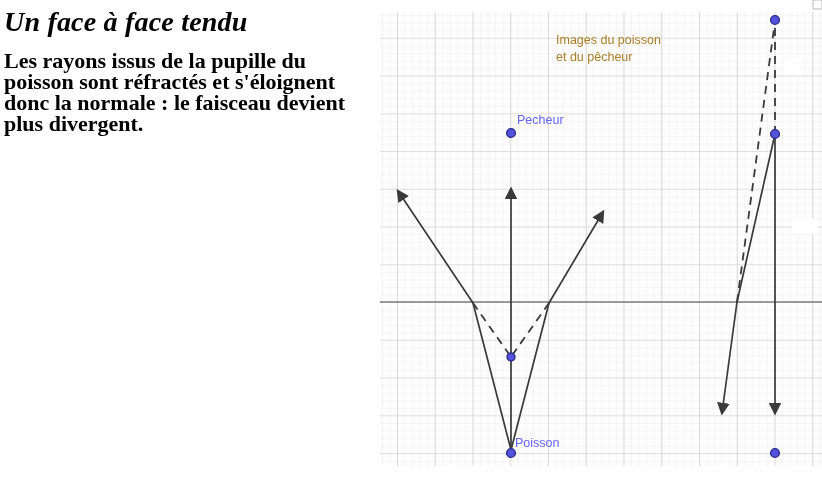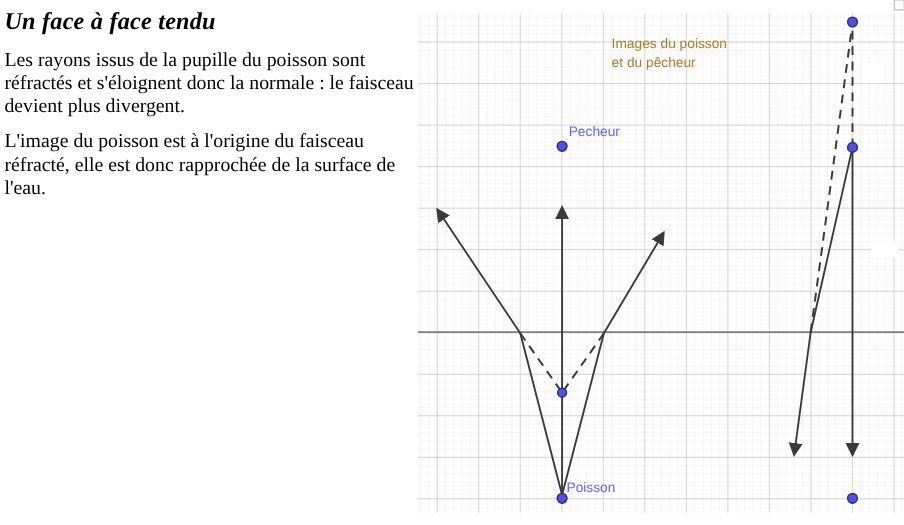--- a/index.html
+++ b/index.html
@@ -4,46 +4,45 @@
 <style>
   html,body{margin:0;padding:0;}
   body{
     width:822px;height:477px;position:relative;background:#ffffff;overflow:hidden;
     font-family:"Liberation Serif", serif;
   }
   .text-col{
     position:absolute;left:4px;top:2px;width:374px;color:#000;
   }
   .text-col h1{
-    font-size:22px;font-weight:bold;font-style:italic;margin:4px 0 12px 0;
+    font-size:28px;font-weight:bold;font-style:italic;margin:4px 0 12px 0;
     font-family:"Liberation Serif", serif;letter-spacing:0.2px;
   }
   .text-col p{
-    font-size:18px;line-height:21px;margin:0 0 11px 0;
+    font-size:22px;line-height:21px;margin:0 0 11px 0;font-weight:bold;
   }
   .diagram{
     position:absolute;left:378px;top:0;width:444px;height:477px;
   }
   svg{display:block;}
   .ray{fill:none;stroke-width:1.7;stroke-linecap:round;}
   .dashed{fill:none;stroke-width:1.8;stroke-dasharray:8 6;stroke-linecap:butt;}
   .surface{stroke-width:1.6;}
   .point{stroke:#2d2d8e;stroke-width:1.4;}
   .pt-label{font:12.5px "Liberation Sans", sans-serif;}
   .caption{font:12.5px "Liberation Sans", sans-serif;}
   .eraser{fill:#ffffff;stroke:none;}
   .corner-artifact{fill:#ffffff;stroke:#b9b9b9;stroke-width:1;}
 </style>
 </head>
 <body>
 
 <div class="text-col">
   <h1>Un face à face tendu</h1>
   <p>Les rayons issus de la pupille du poisson sont réfractés et s'éloignent donc la normale : le faisceau devient plus divergent.</p>
-  <p>L'image du poisson est à l'origine du faisceau réfracté, elle est donc rapprochée de la surface de l'eau.</p>
 </div>
 
 <div class="diagram">
   <svg width="444" height="477" viewBox="0 0 444 477">
     <defs>
       <pattern id="gridMinor" width="7.55" height="7.55" x="3.9" y="0.2" patternUnits="userSpaceOnUse">
         <path d="M 7.55 0 L 0 0 0 7.55" fill="none" stroke="#ededed" stroke-width="1"></path>
       </pattern>
       <pattern id="gridMajor" width="37.75" height="37.75" x="19" y="0" patternUnits="userSpaceOnUse">
         <path d="M 37.75 0 L 0 0 0 37.75" fill="none" stroke="#c9c9c9" stroke-width="1.2"></path>

